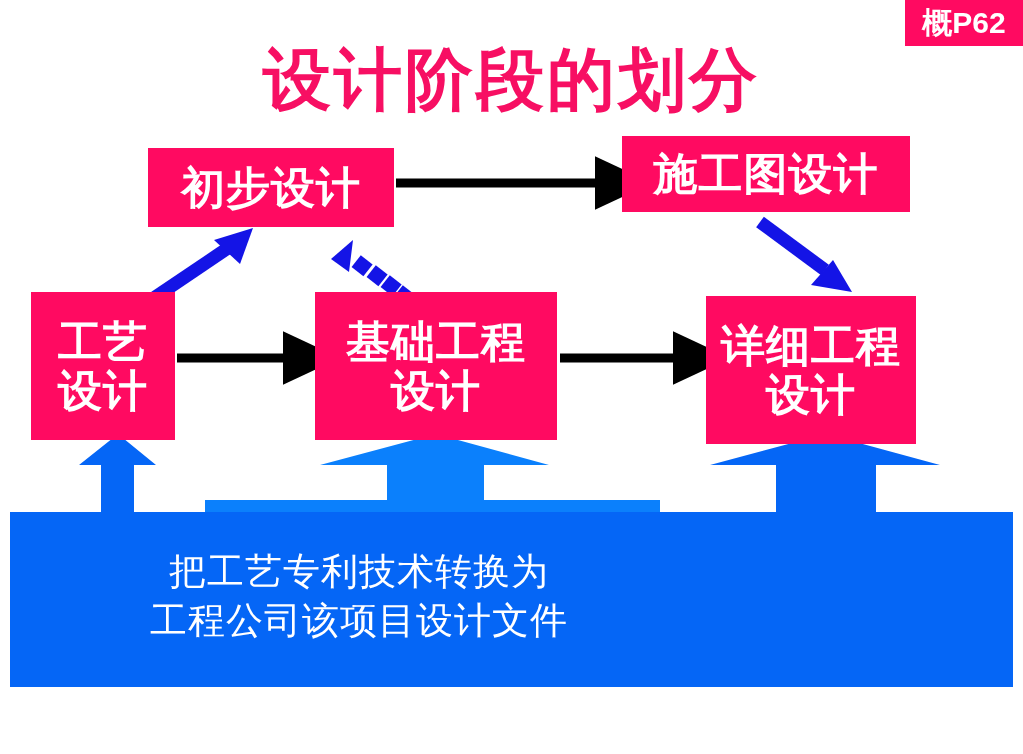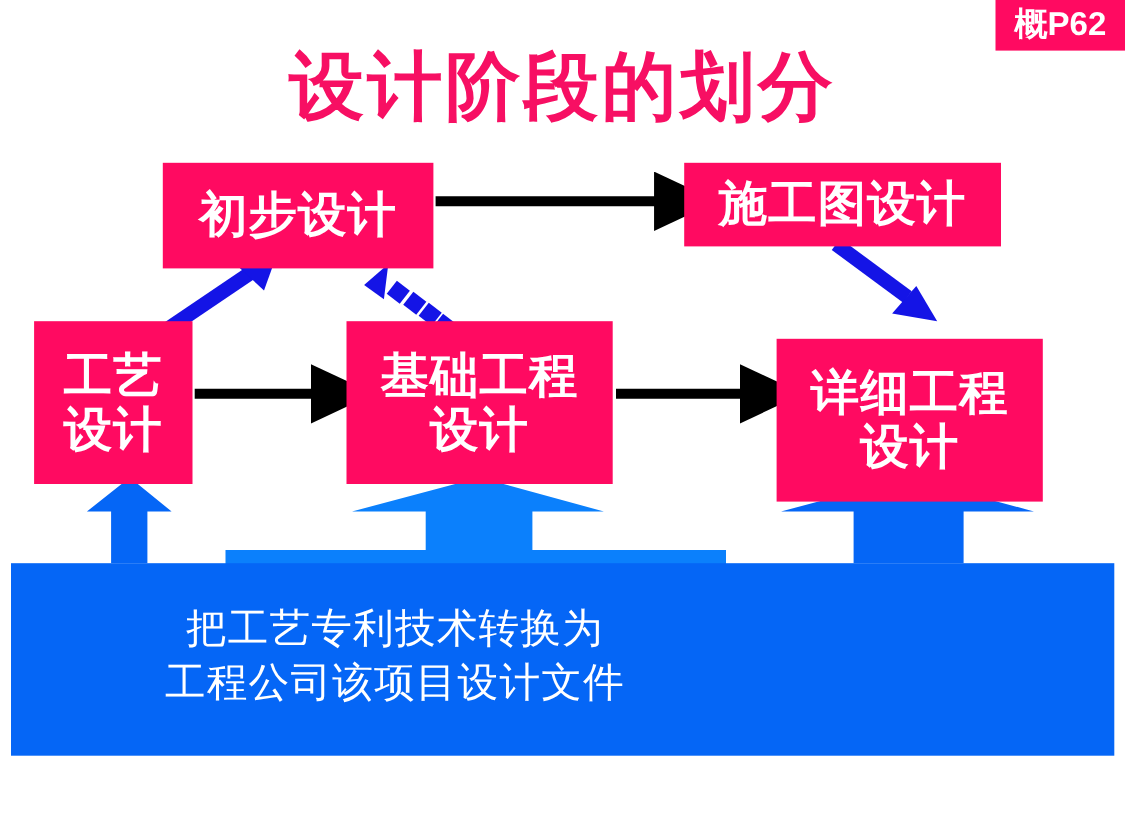--- a/index.html
+++ b/index.html
@@ -61,25 +61,25 @@
     display: flex;
     align-items: center;
     justify-content: center;
     text-align: center;
     line-height: 1.12;
     letter-spacing: 1px;
     box-sizing: border-box;
   }
   .pbox span { display: block; width: 100%; }
 
-  #box-prelim   { left: 148px; top: 148px; width: 246px; height: 96px;  font-size: 44px; }
-  #box-constdwg { left: 622px; top: 148px; width: 288px; height: 76px;  font-size: 44px; justify-content: flex-end; }
+  #box-prelim   { left: 148px; top: 148px; width: 246px; height: 79px;  font-size: 44px; }
+  #box-constdwg { left: 622px; top: 136px; width: 288px; height: 76px;  font-size: 44px; justify-content: flex-end; }
   #box-process  { left: 31px;  top: 292px; width: 144px; height: 148px; font-size: 44px; }
   #box-basic    { left: 315px; top: 292px; width: 242px; height: 148px; font-size: 44px; }
-  #box-detail   { left: 706px; top: 308px; width: 242px; height: 148px; font-size: 44px; }
+  #box-detail   { left: 706px; top: 296px; width: 210px; height: 148px; font-size: 44px; }
 
   
   #connectors {
     position: absolute;
     left: 0; top: 0;
     width: 1023px;
     height: 754px;
     pointer-events: none;
   }
 

